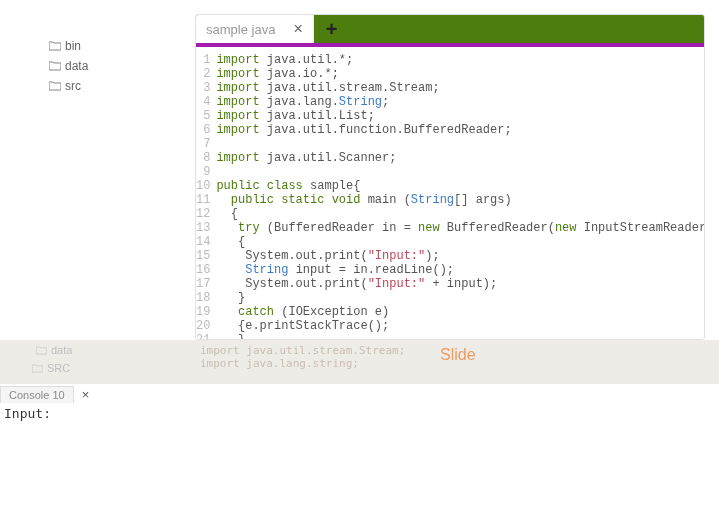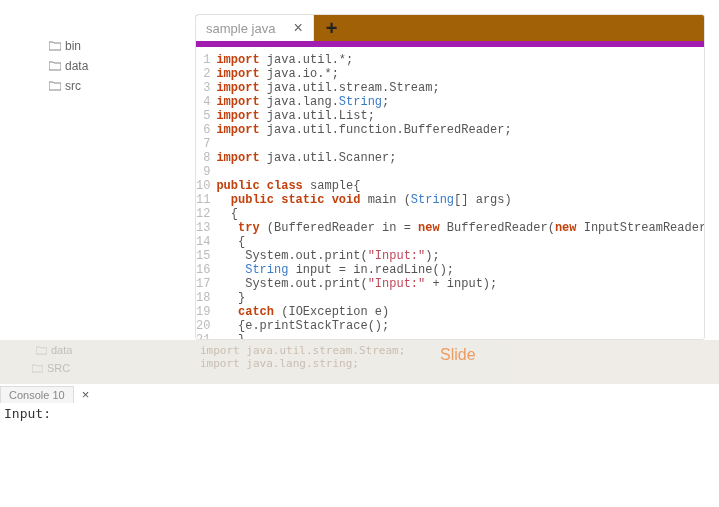--- a/index.html
+++ b/index.html
@@ -41,22 +41,22 @@
       height: 326px;
       border: 1px solid #e2e2e2;
       border-radius: 3px;
       background: #fff;
       overflow: hidden;
     }
     .tab-bar {
       display: flex;
       align-items: center;
       height: 32px;
-      border-bottom: 6px solid #a21caf;
-      background: #a16207;
+      border-bottom: 4px solid #a21caf;
+      background: #4d7c0f;
     }
     .tab {
       display: flex;
       align-items: center;
       padding: 0 10px;
       height: 100%;
       gap: 18px;
       border-right: 1px solid #e8e8e8;
       background: #fff;
       color: #999;
@@ -89,21 +89,21 @@
     .gutter {
       width: 30px;
       text-align: right;
       padding-right: 6px;
       color: #bbb;
       user-select: none;
     }
     .gutter div { height: 14px; }
     .code-lines { flex: 1; color: #555; }
     .code-lines div { height: 14px; white-space: pre; }
-    .tok-kw { color: #c2410c; font-weight: bold; }
+    .tok-kw { color: #4d7c0f; }
     .tok-type { color: #3a7bc7; }
     .tok-str { color: #c0485a; }
     .overlay-slide {
       position: absolute;
       top: 340px;
       left: 0;
       width: 719px;
       height: 44px;
       background: #e9e6e0;
       opacity: 0.75;

